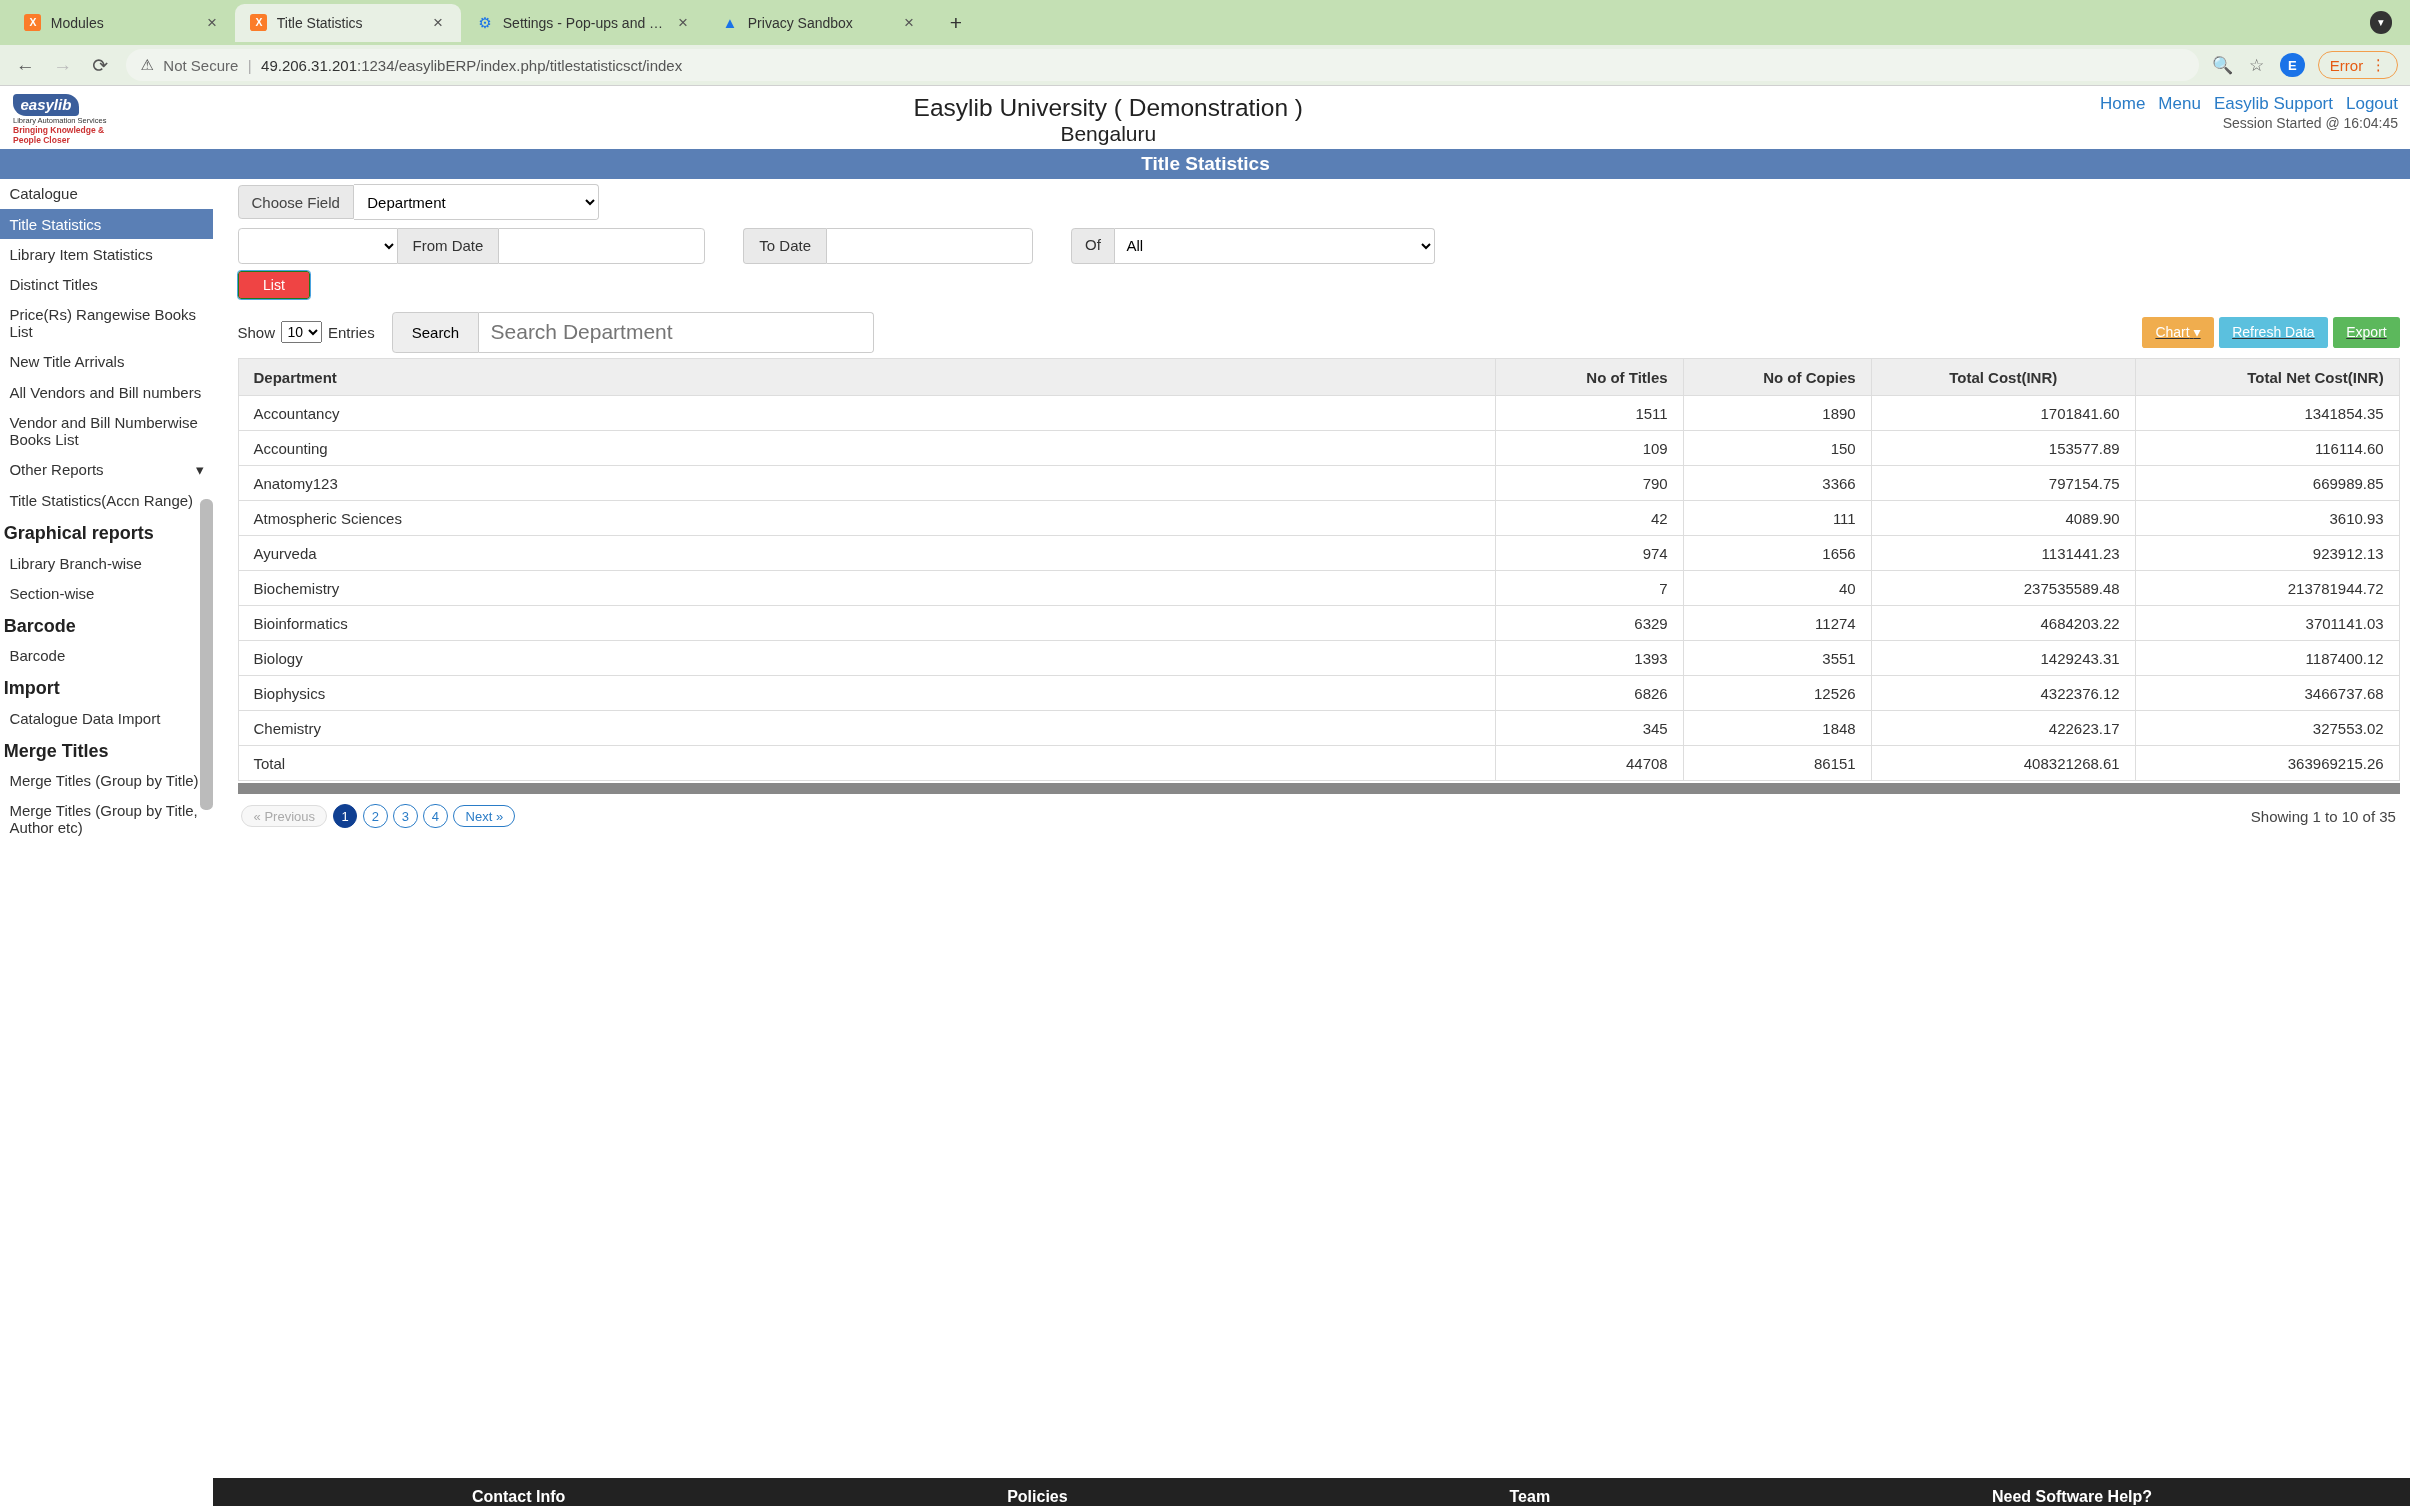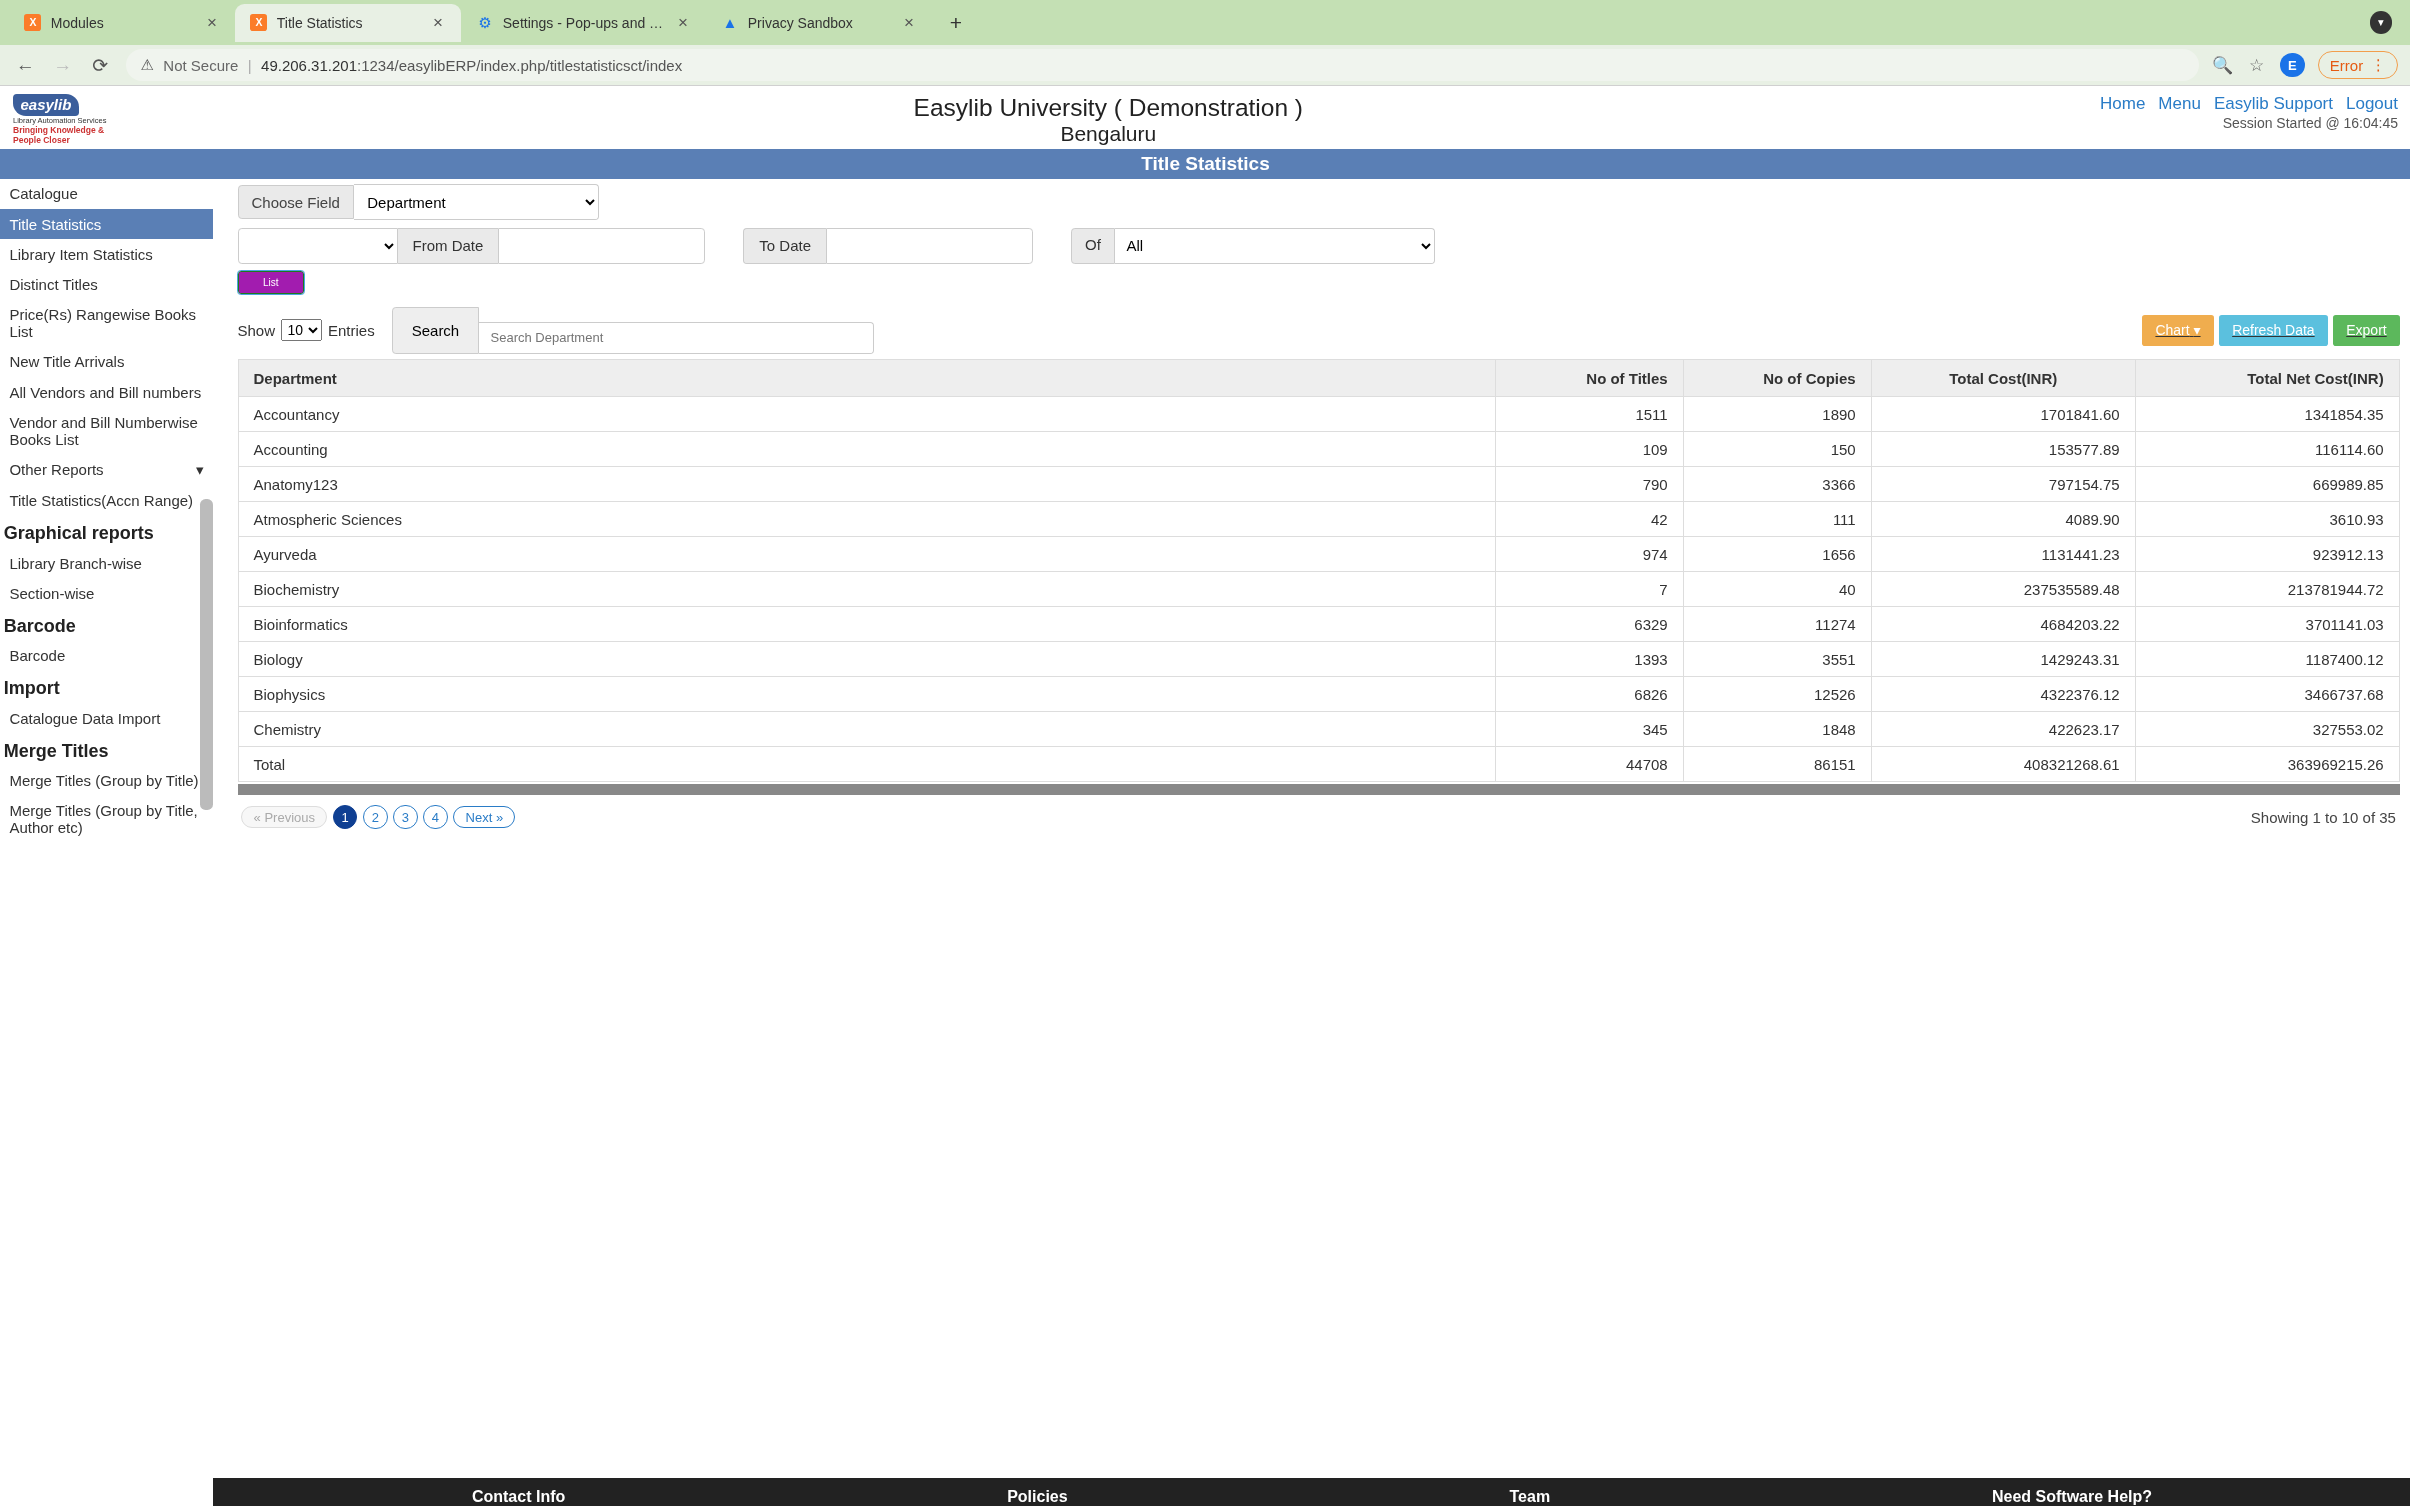--- a/index.html
+++ b/index.html
@@ -58,28 +58,28 @@
 .field-select { border: 0.9px solid #ccc; border-left:none; padding: 7.5px 9.4px; font-size: 15px; width: 245px; border-radius: 0 3.8px 3.8px 0; background:#fff; appearance: menulist; }
 .filter-row2 { display:flex; gap: 38px; margin-bottom: 7.5px; }
 .combo { display:flex; }
 .combo .sel { border:0.9px solid #ccc; width:160px; height:36px; border-radius:3.8px 0 0 3.8px; background:#fff; }
 .combo .lbl { background:#eaeaea; border:0.9px solid #ccc; border-left:none; border-right:none; padding: 7.5px 15px; font-size:15px; display:flex; align-items:center; }
 .combo .inp { border:0.9px solid #ccc; height:36px; width:207px; border-radius:0 3.8px 3.8px 0; background:#fff; }
 .combo.two .lbl { border-left:0.9px solid #ccc; border-radius:3.8px 0 0 3.8px; }
 .combo.of .lbl2 { background:#eaeaea; border:0.9px solid #ccc; padding:7.5px 13px; border-radius:3.8px 0 0 3.8px; font-size:15px; }
 .combo.of .sel2 { border:0.9px solid #ccc; border-left:none; height:36px; width:320px; border-radius:0 3.8px 3.8px 0; background:#fff; padding:0 7.5px; font-size:15px; }
 
-.list-btn { background: #a21caf; color:#fff; border: 0.9px solid #1f7a1f; outline: 1.9px solid #4aa3e0; padding: 4.7px 24.5px; border-radius: 2.8px; font-size: 10px; cursor:pointer; margin-bottom: 13px; }
+.list-btn { background: #ef4444; color:#fff; border: 0.9px solid #1f7a1f; outline: 1.9px solid #4aa3e0; padding: 4.7px 24.5px; border-radius: 2.8px; font-size: 14px; cursor:pointer; margin-bottom: 13px; }
 
 .table-controls { display:flex; align-items:center; gap: 17px; margin-bottom: 5.6px; }
 .show-entries { font-size:15px; display:flex; align-items:center; gap:5.6px; }
 .show-entries select { font-size:14px; padding:0.9px 1.9px; }
 .search-wrap { display:flex; }
 .search-btn { background:#eee; border:0.9px solid #ccc; padding:7.5px 19px; font-size:15px; border-radius:3.8px 0 0 3.8px; cursor:pointer; }
-.search-input { border:0.9px solid #ccc; border-left:none; width:395px; padding:7.5px 11.3px; font-size:13px; border-radius:0 3.8px 3.8px 0;margin-top:15px; }
+.search-input { border:0.9px solid #ccc; border-left:none; width:395px; padding:7.5px 11.3px; font-size:21px; border-radius:0 3.8px 3.8px 0; }
 .right-btns { margin-left:auto; display:flex; gap:5.6px;text-decoration:underline; }
 .btn-chart { background:#f0ad4e; color:#fff; border:none; padding:7.5px 13px; border-radius:2.8px; font-size:14px; cursor:pointer; }
 .btn-refresh { background:#5bc0de; color:#fff; border:none; padding:5px 13px; border-radius:2.8px; font-size:14px; cursor:pointer; }
 .btn-export { background:#5cb85c; color:#fff; border:none; padding:7.5px 13px; border-radius:2.8px; font-size:14px; cursor:pointer; }
 
 table.data { width:100%; border-collapse: collapse; font-size:15px; }
 table.data th { background:#eeeeee; border:0.9px solid #ddd; padding:9.4px 15px; text-align:left; font-weight:700; color:#333; }
 table.data td { border:0.9px solid #ddd; padding:8.5px 15px; }
 table.data td.num { text-align:right; }
 table.data tr.total td { border-top: 1.9px solid #888; font-weight:400; }

